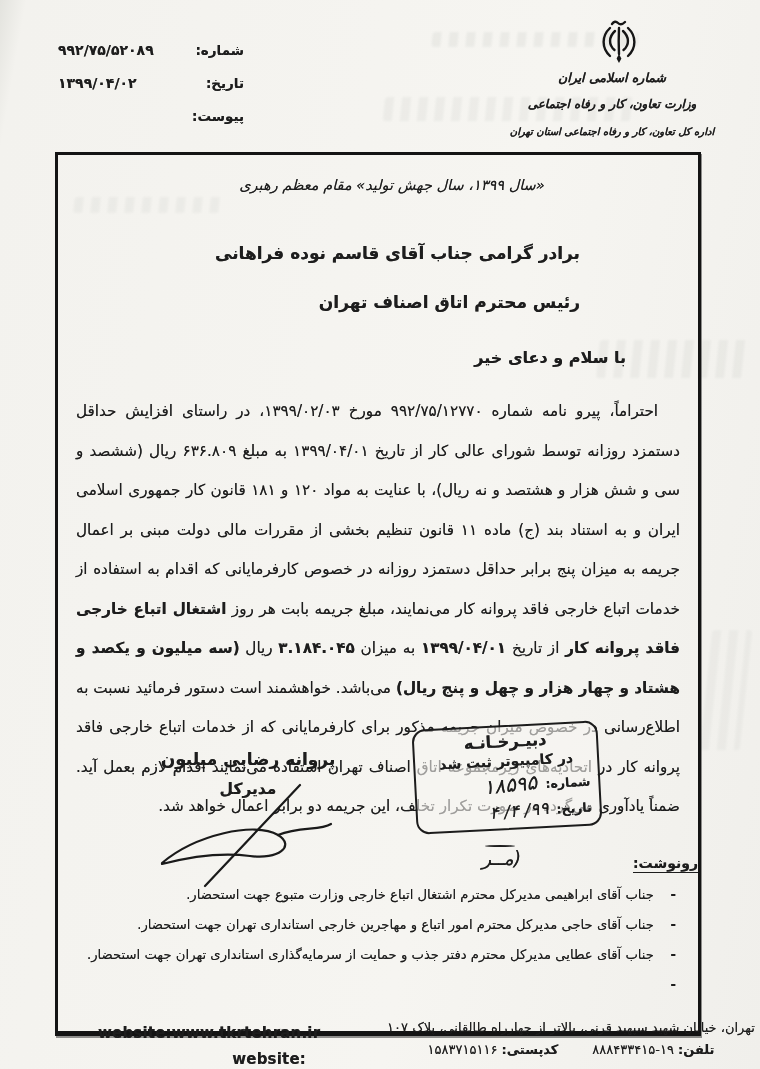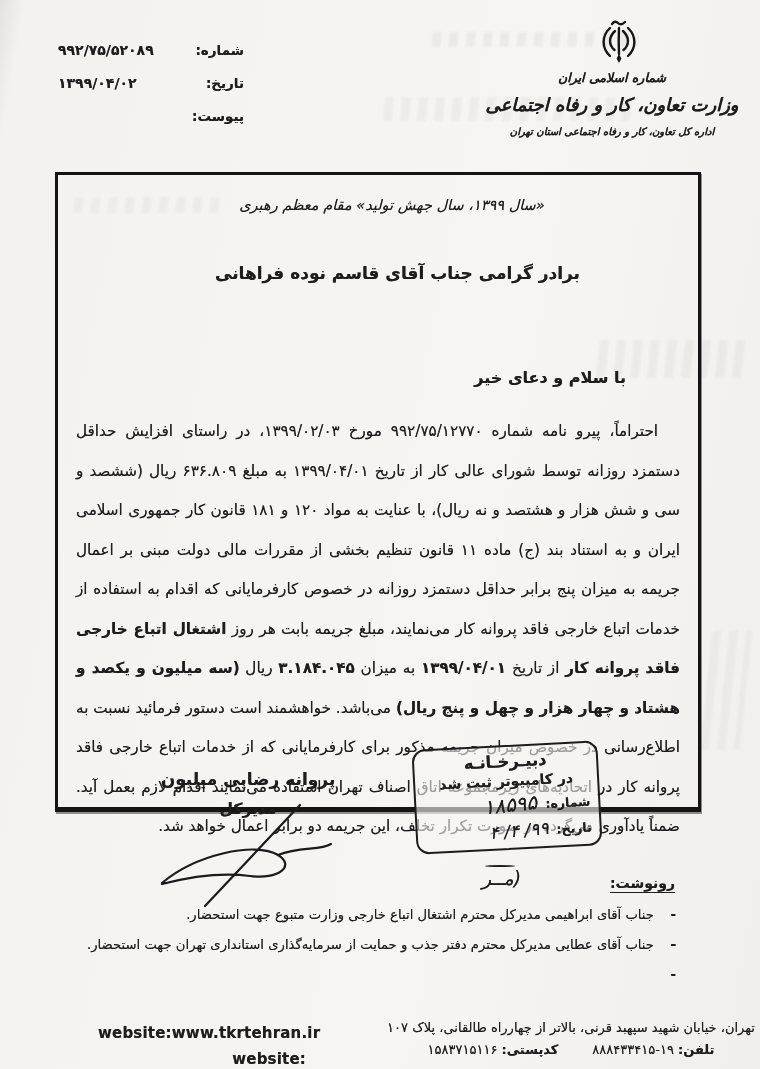--- a/index.html
+++ b/index.html
@@ -34,34 +34,33 @@
     position:absolute;top:12px;left:328px;width:150px;text-align:center;
     font-size:24px;font-weight:bold;font-style:italic;letter-spacing:1px;
   }
   .besmele svg{display:block;margin:-2px auto 0;}
   .emblem{position:absolute;top:16px;left:596px;width:46px;height:52px;}
   .org-block{
     position:absolute;top:64px;right:2px;width:292px;text-align:center;
     font-style:italic;
   }
   .org-line{font-size:12.5px;font-weight:bold;line-height:27px;white-space:nowrap;}
-  .org-line.mid{font-size:18px;}
+  .org-line.mid{font-size:12px;}
   .org-line.last{font-size:10px;}
 
   .ref-block{position:absolute;top:42px;left:58px;width:186px;}
   .ref-row{display:flex;direction:rtl;justify-content:space-between;align-items:baseline;margin-bottom:17px;}
   .ref-label{font-size:13.5px;font-weight:bold;}
   .ref-value{font-size:14px;font-weight:bold;letter-spacing:.5px;}
 
   
   .main-box{
-    position:absolute;top:152px;left:55px;width:646px;height:640px;
+    position:absolute;top:152px;left:55px;width:646px;height:884px;
     border:3px solid #141414;border-bottom-width:5px;
     box-shadow:1px 2px 0 rgba(20,20,20,.45);
-    margin-top:20px;
   }
   .slogan{
     position:absolute;top:22px;left:0;right:0;text-align:center;
     font-size:14.5px;font-style:italic;transform:translateX(14px);
   }
   .addr1{position:absolute;top:88px;right:118px;font-size:17px;font-weight:bold;}
   .addr2{position:absolute;top:137px;right:118px;font-size:17px;font-weight:bold;}
   .salutation{position:absolute;top:193px;right:72px;font-size:16px;font-weight:bold;}
   .body-par{
     position:absolute;top:222px;right:18px;left:18px;
@@ -86,21 +85,21 @@
   .stamp-row{display:flex;direction:rtl;align-items:center;margin-top:4px;text-align:right;}
   .stamp-label{font-size:12.5px;font-weight:bold;white-space:nowrap;}
   .hand{font-style:italic;}
   .stamp-num{font-size:20px;letter-spacing:2px;transform:rotate(-3deg);margin-right:8px;}
   .stamp-date{font-size:17px;letter-spacing:1px;transform:rotate(-2deg);margin-right:8px;}
 
   .hand-note{position:absolute;top:692px;left:424px;font-size:19px;font-style:italic;direction:rtl;}
   .hand-note .bar{position:absolute;top:-2px;right:6px;width:30px;border-top:2px solid #1d1d1d;border-radius:50%;}
 
   .cc-title{
-    position:absolute;top:700px;right:23px;font-size:14px;font-weight:bold;
+    position:absolute;top:700px;right:0;font-size:14px;font-weight:bold;
     border-bottom:1.5px solid #1d1d1d;padding-bottom:1px;direction:rtl;
   }
   .cc-list{position:absolute;top:727px;right:8px;left:16px;direction:rtl;}
   .cc-item{
     position:relative;padding-right:36px;font-size:13.2px;line-height:26px;
     margin-bottom:4px;text-align:justify;
   }
   .cc-item .dash{position:absolute;right:14px;top:0;font-weight:bold;}
 
   
@@ -154,20 +153,21 @@
       <span class="ref-label">پیوست:</span>
       <span class="ref-value"></span>
     </div>
   </div>
 
   <div class="main-box">
 
     <div class="slogan ink rtl">«سال ۱۳۹۹، سال جهش تولید» مقام معظم رهبری</div>
 
     <div class="addr1 ink rtl">برادر گرامی جناب آقای قاسم نوده فراهانی</div>
+    <div class="addr2 ink rtl">رئیس محترم اتاق اصناف تهران</div>
     <div class="salutation ink rtl">با سلام و دعای خیر</div>
 
     <p class="body-par ink"><span>احتراماً، پیرو نامه شماره ۹۹۲/۷۵/۱۲۷۷۰ مورخ ۱۳۹۹/۰۲/۰۳، در راستای افزایش حداقل دستمزد روزانه توسط شورای عالی کار از تاریخ ۱۳۹۹/۰۴/۰۱ به مبلغ ۶۳۶.۸۰۹ ریال (ششصد و سی و شش هزار و هشتصد و نه ریال)، با عنایت به مواد ۱۲۰ و ۱۸۱ قانون کار جمهوری اسلامی ایران و به استناد بند (ج) ماده ۱۱ قانون تنظیم بخشی از مقررات مالی دولت مبنی بر اعمال جریمه به میزان پنج برابر حداقل دستمزد روزانه در خصوص کارفرمایانی که اقدام به استفاده از خدمات اتباع خارجی فاقد پروانه کار می‌نمایند، مبلغ جریمه بابت هر روز </span><span class="b">اشتغال اتباع خارجی فاقد پروانه کار</span><span> از تاریخ </span><span class="b">۱۳۹۹/۰۴/۰۱</span><span> به میزان </span><span class="b">۳.۱۸۴.۰۴۵</span><span> ریال </span><span class="b">(سه میلیون و یکصد و هشتاد و چهار هزار و چهل و پنج ریال)</span><span> می‌باشد. خواهشمند است دستور فرمائید نسبت به اطلاع‌رسانی در خصوص میزان جریمه مذکور برای کارفرمایانی که از خدمات اتباع خارجی فاقد پروانه کار در اتحادیه‌های زیرمجموعه اتاق اصناف تهران استفاده می‌نمایند اقدام لازم بعمل آید. ضمناً یادآوری می‌گردد در صورت تکرار تخلف، این جریمه دو برابر اعمال خواهد شد.</span></p>
 
     <div class="sig-block ink rtl">
       <div class="sig-name">پروانه رضایی میلیون</div>
       <div class="sig-title">مدیرکل</div>
     </div>
     <svg class="sig-svg" width="190" height="105" viewBox="0 0 190 105">
       <g stroke="#1a1a1a" stroke-width="2.2" fill="none" stroke-linecap="round">
@@ -195,20 +195,21 @@
     </div>
 
     <div class="cc-title ink">رونوشت:</div>
     <div class="cc-list ink">
       <div class="cc-item">
         <span class="dash">-</span>
         <span>جناب آقای ابراهیمی مدیرکل محترم اشتغال اتباع خارجی وزارت متبوع جهت استحضار.</span>
       </div>
       <div class="cc-item">
         <span class="dash">-</span>
+        <span>جناب آقای حاجی مدیرکل محترم امور اتباع و مهاجرین خارجی استانداری تهران جهت استحضار.</span>
       </div>
       <div class="cc-item">
         <span class="dash">-</span>
         <span>جناب آقای عطایی مدیرکل محترم دفتر جذب و حمایت از سرمایه‌گذاری استانداری تهران جهت استحضار.</span>
       </div>
       <div class="cc-item">
         <span class="dash">-</span>
       </div>
     </div>
   </div>

